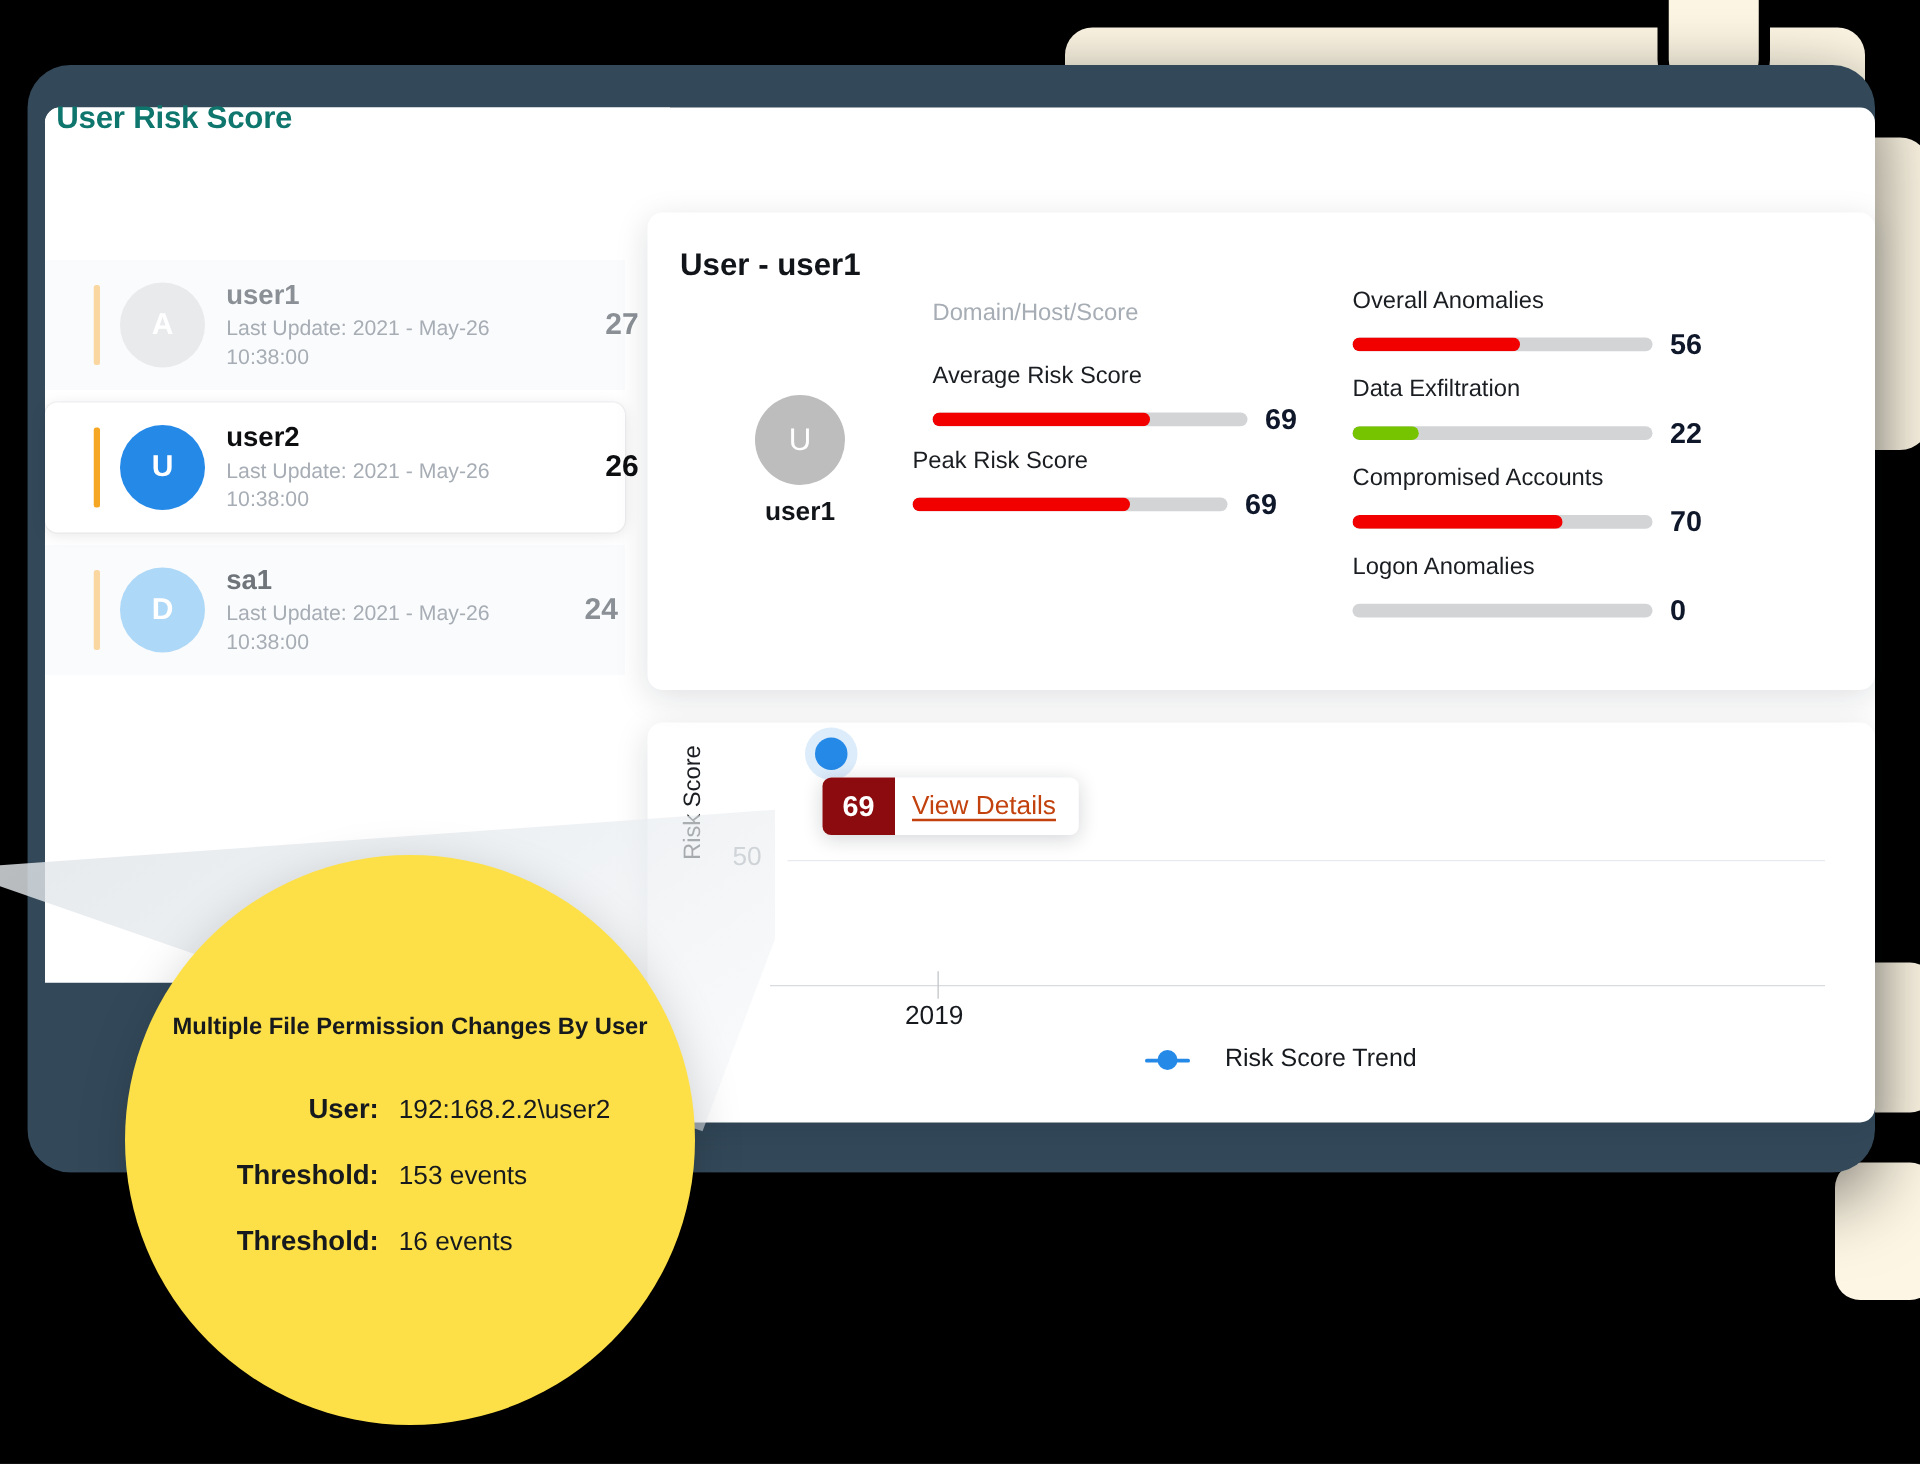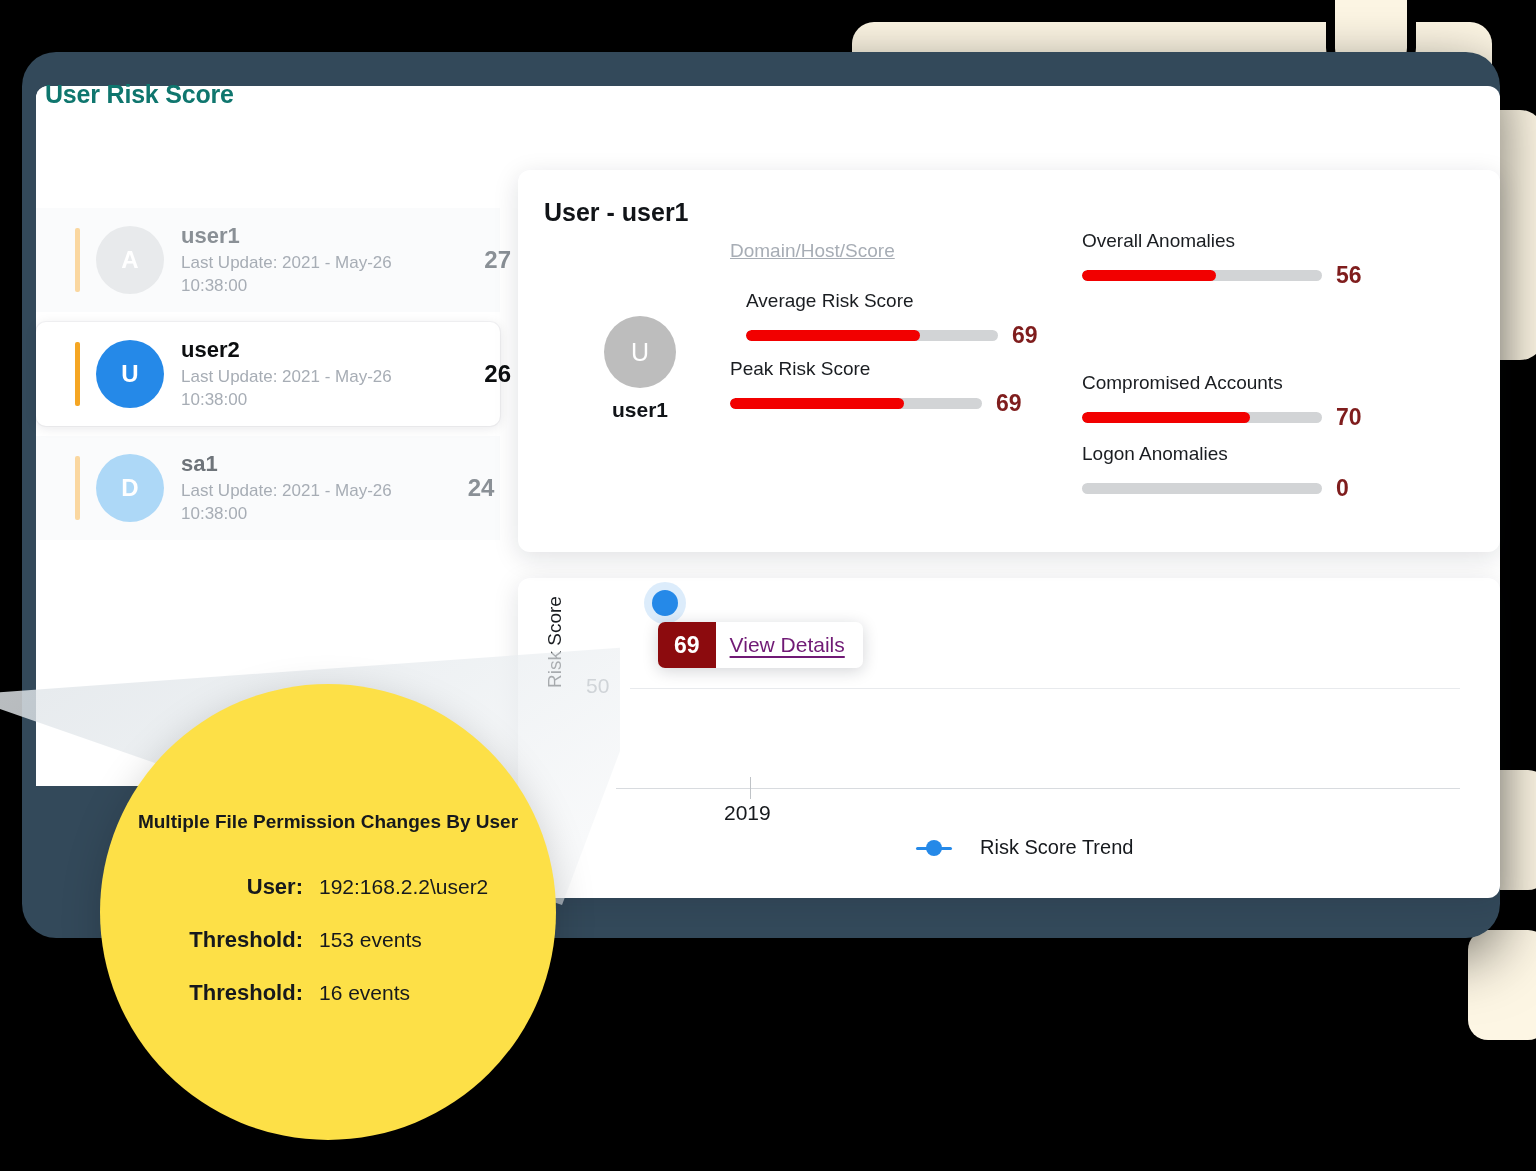--- a/index.html
+++ b/index.html
@@ -184,24 +184,23 @@
     position: absolute;
     left: 60px; top: 228px;
     width: 124px;
     text-align: center;
     font-size: 21px;
     font-weight: bold;
     color: #111418;
   }
   #domain-host-score {
     position: absolute;
-    left: 212px; top: 70px;
+    left: 228px; top: 70px;
     font-size: 19px;
     color: #A7ADB5;
-    text-decoration: underline;
   }
 
   .metric {
     position: absolute;
   }
   .metric-label {
     font-size: 19px;
     color: #1A1D21;
     margin-bottom: 10px;
   }
@@ -219,21 +218,21 @@
   .bar-fill {
     position: absolute;
     left: 0; top: 0;
     height: 100%;
     border-radius: 6px;
   }
   .metric-value {
     margin-left: 14px;
     font-size: 23px;
     font-weight: bold;
-    color: #7f1d1d;
+    color: #0f172a;
     min-width: 34px;
   }
 
   #metric-avg  { left: 228px; top: 120px; }
   #metric-peak { left: 212px; top: 188px; }
   #metric-avg .bar-track, #metric-peak .bar-track { width: 252px; }
 
   #metric-overall   { left: 564px; top: 60px; }
   #metric-exfil     { left: 564px; top: 131px; }
   #metric-compromised { left: 564px; top: 202px; }
@@ -322,21 +321,21 @@
     align-items: center;
     justify-content: center;
     padding: 0 16px;
     border-radius: 7px 0 0 7px;
   }
   #tooltip-link {
     display: flex;
     align-items: center;
     padding: 0 18px 0 14px;
     font-size: 21px;
-    color: #701a75;
+    color: #c2410c;
     text-decoration: underline;
     text-underline-offset: 4px;
     cursor: pointer;
   }
   #chart-legend {
     position: absolute;
     left: 398px; top: 258px;
     display: flex;
     align-items: center;
     gap: 28px;
@@ -504,20 +503,29 @@
   <div class="metric" id="metric-overall">
     <div class="metric-label">Overall Anomalies</div>
     <div class="metric-row">
       <div class="bar-track">
         <div class="bar-fill" style="width: 56%; background: rgb(242, 0, 0);"></div>
       </div>
       <div class="metric-value">56</div>
     </div>
   </div>
 
+  <div class="metric" id="metric-exfil">
+    <div class="metric-label">Data Exfiltration</div>
+    <div class="metric-row">
+      <div class="bar-track">
+        <div class="bar-fill" style="width: 22%; background: rgb(118, 195, 0);"></div>
+      </div>
+      <div class="metric-value">22</div>
+    </div>
+  </div>
 
   <div class="metric" id="metric-compromised">
     <div class="metric-label">Compromised Accounts</div>
     <div class="metric-row">
       <div class="bar-track">
         <div class="bar-fill" style="width: 70%; background: rgb(242, 0, 0);"></div>
       </div>
       <div class="metric-value">70</div>
     </div>
   </div>

